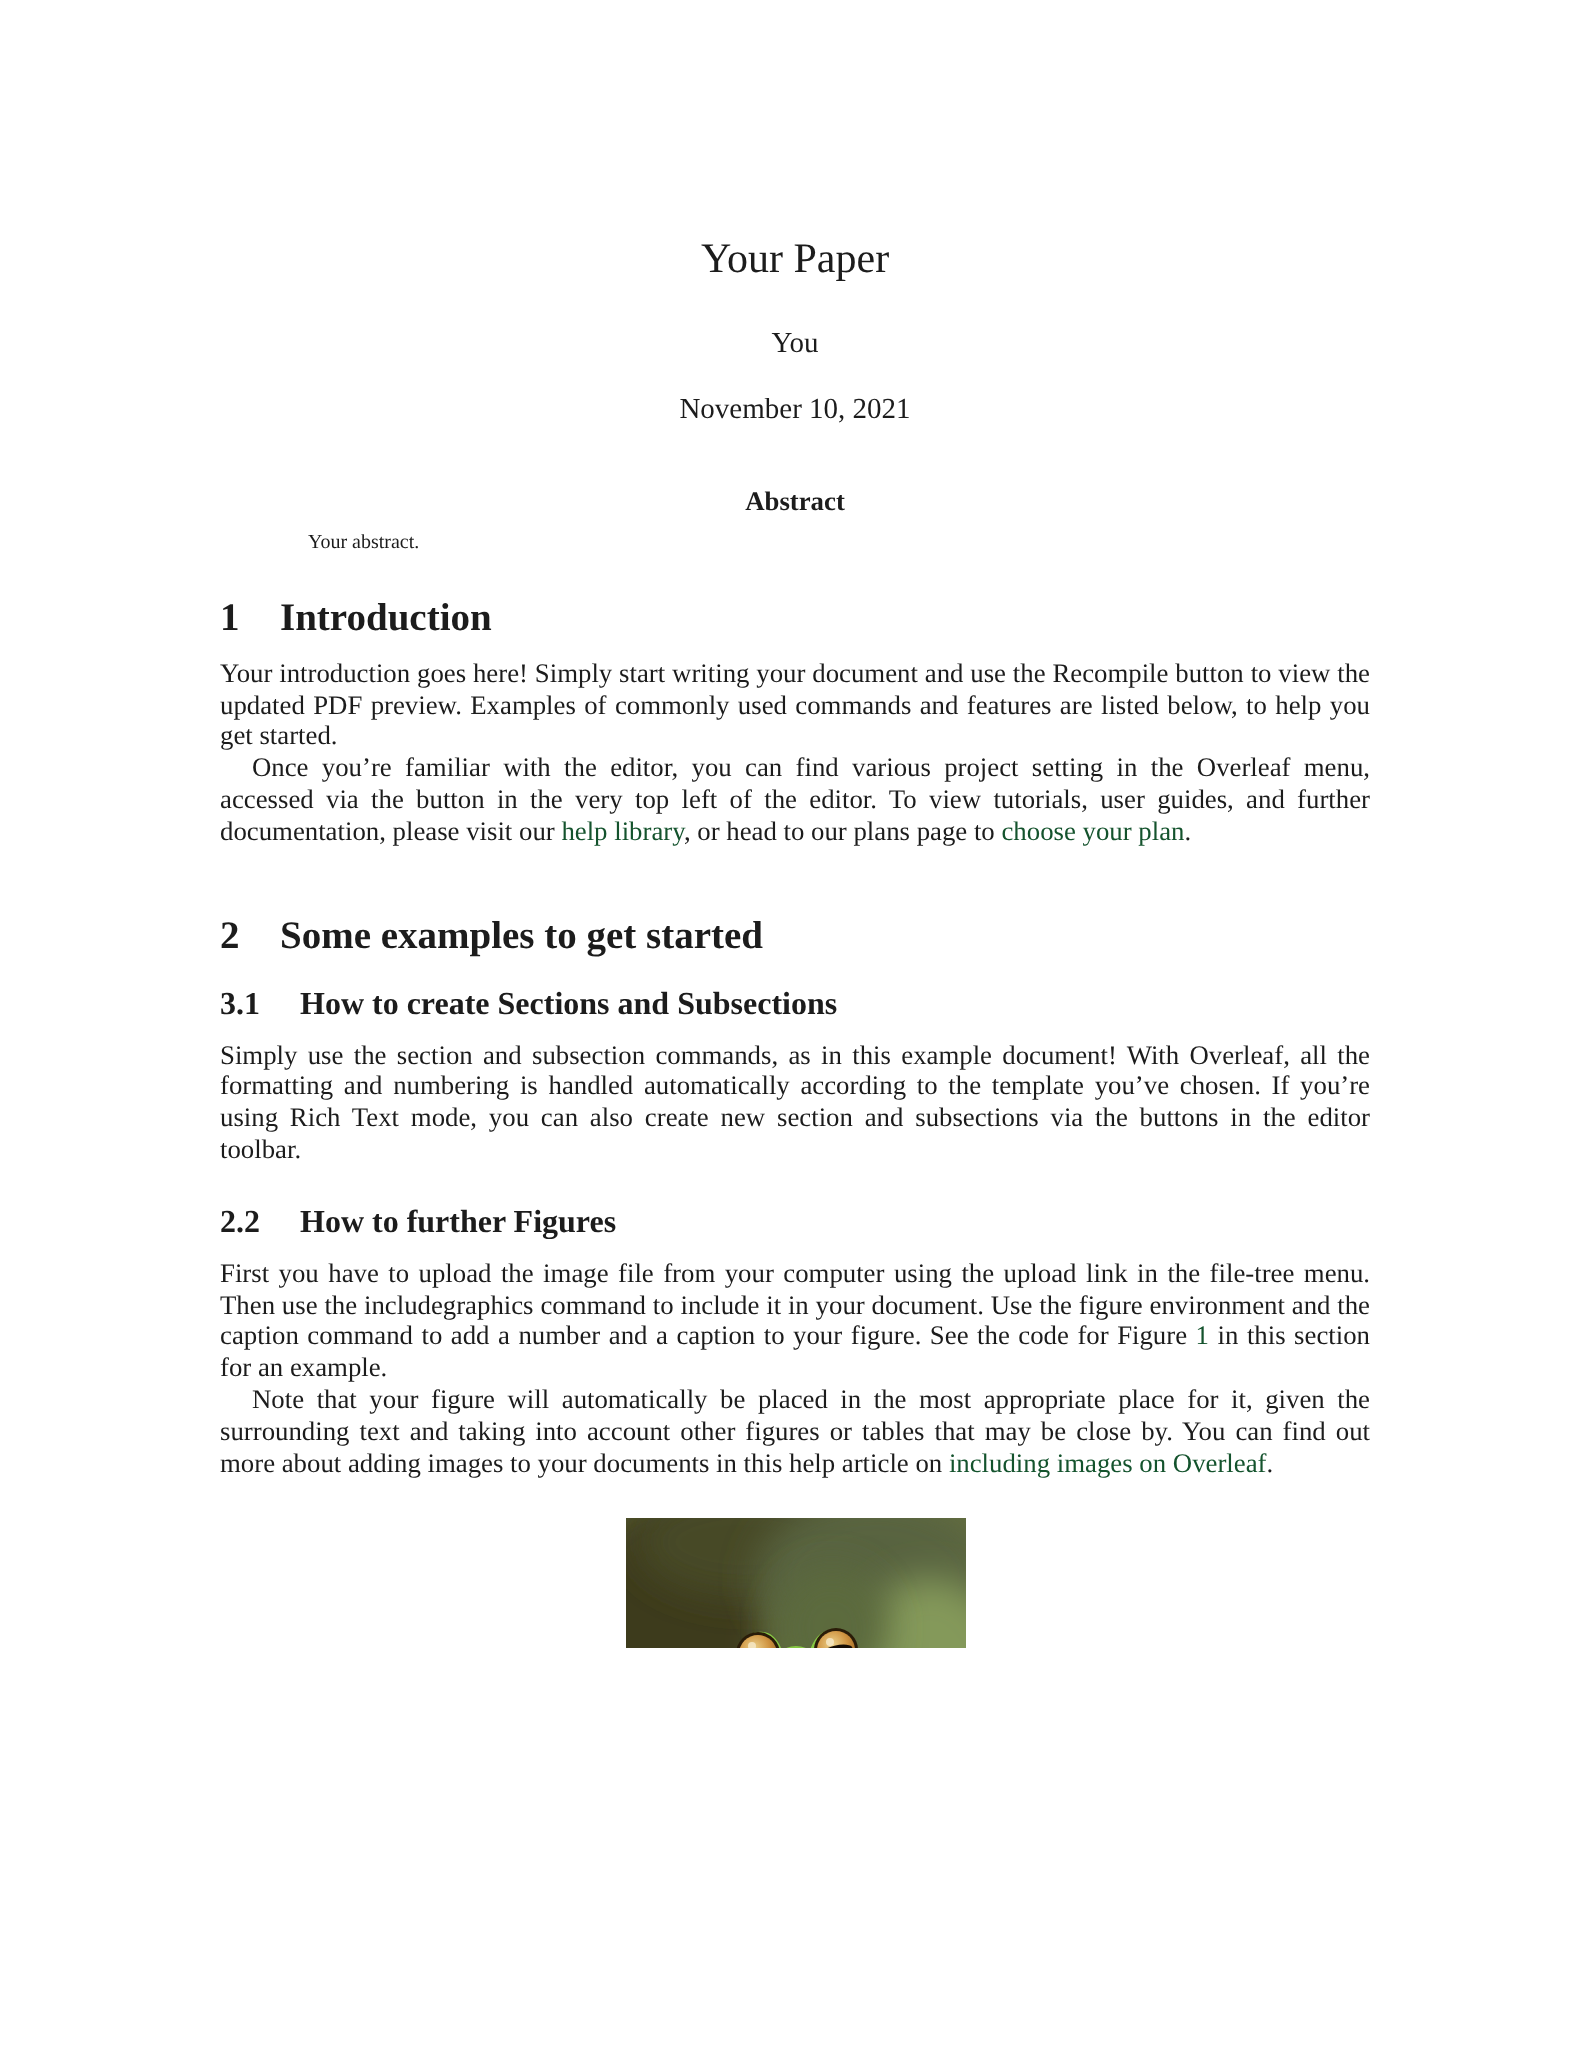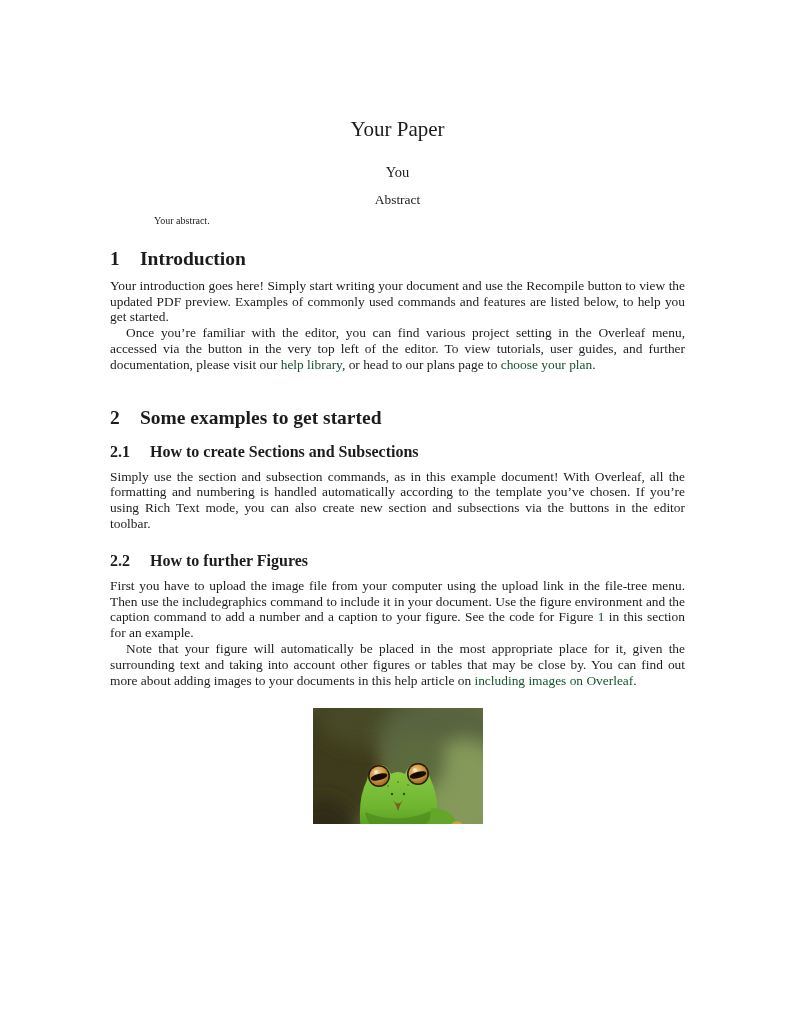--- a/index.html
+++ b/index.html
@@ -32,24 +32,24 @@
     font-size: 14.5px;
     line-height: 18px;
   }
   .paper-date {
     margin-top: 15px;
     text-align: center;
     font-size: 14.5px;
     line-height: 18px;
   }
   .abstract-heading {
-    margin-top: 11px;
-    text-align: center;
-    font-size: 13.4px;
-    font-weight: normal;
+    margin-top: 29px;
+    text-align: center;
+    font-size: 13.4px;
+    font-weight: bold;
     line-height: 16px;
   }
   .abstract-body {
     margin: 5px 42px 0 28px;
     text-indent: 16px;
     font-size: 10px;
     line-height: 15.8px;
   }
   .sec-heading {
     margin-top: 18px;
@@ -102,36 +102,37 @@
   }
 </style>
 </head>
 <body>
 
 <div class="page">
   <div class="content">
 
     <div class="paper-title">Your Paper</div>
     <div class="paper-author">You</div>
+    <div class="paper-date">November 10, 2021</div>
 
     <div class="abstract-heading">Abstract</div>
     <div class="abstract-body">Your abstract.</div>
 
     <div class="sec-heading">
       <span class="sec-num">1</span><span>Introduction</span>
     </div>
     <p class="body-par first-after-heading">Your introduction goes here! Simply start writing your document and use the Recompile button to view the updated PDF preview. Examples of commonly used commands and features are listed below, to help you get started.</p>
     <p class="body-par indented"><span>Once you’re familiar with the editor, you can find various project setting in the Overleaf menu, accessed via the button in the very top left of the editor. To view tutorials, user guides, and further documentation, please visit our </span><a class="doclink" href="#">help library</a><span>, or head to our plans page to </span><a class="doclink" href="#">choose your plan</a><span>.</span></p>
 
     <div class="sec-heading h-sec2">
       <span class="sec-num">2</span><span>Some examples to get started</span>
     </div>
 
     <div class="subsec-heading h-sub21">
-      <span class="sec-num">2.1</span><span>How to create Sections and Subsections</span>
+      <span class="sec-num">3.1</span><span>How to create Sections and Subsections</span>
     </div>
     <p class="body-par first-after-heading">Simply use the section and subsection commands, as in this example document! With Overleaf, all the formatting and numbering is handled automatically according to the template you’ve chosen. If you’re using Rich Text mode, you can also create new section and subsections via the buttons in the editor toolbar.</p>
 
     <div class="subsec-heading h-sub22">
       <span class="sec-num">2.2</span><span>How to further Figures</span>
     </div>
     <p class="body-par first-after-heading"><span>First you have to upload the image file from your computer using the upload link in the file-tree menu. Then use the includegraphics command to include it in your document. Use the figure environment and the caption command to add a number and a caption to your figure. See the code for Figure </span><a class="doclink" href="#">1</a><span> in this section for an example.</span></p>
     <p class="body-par indented"><span>Note that your figure will automatically be placed in the most appropriate place for it, given the surrounding text and taking into account other figures or tables that may be close by. You can find out more about adding images to your documents in this help article on </span><a class="doclink" href="#">including images on Overleaf</a><span>.</span></p>
 
     <div class="figure-block">

